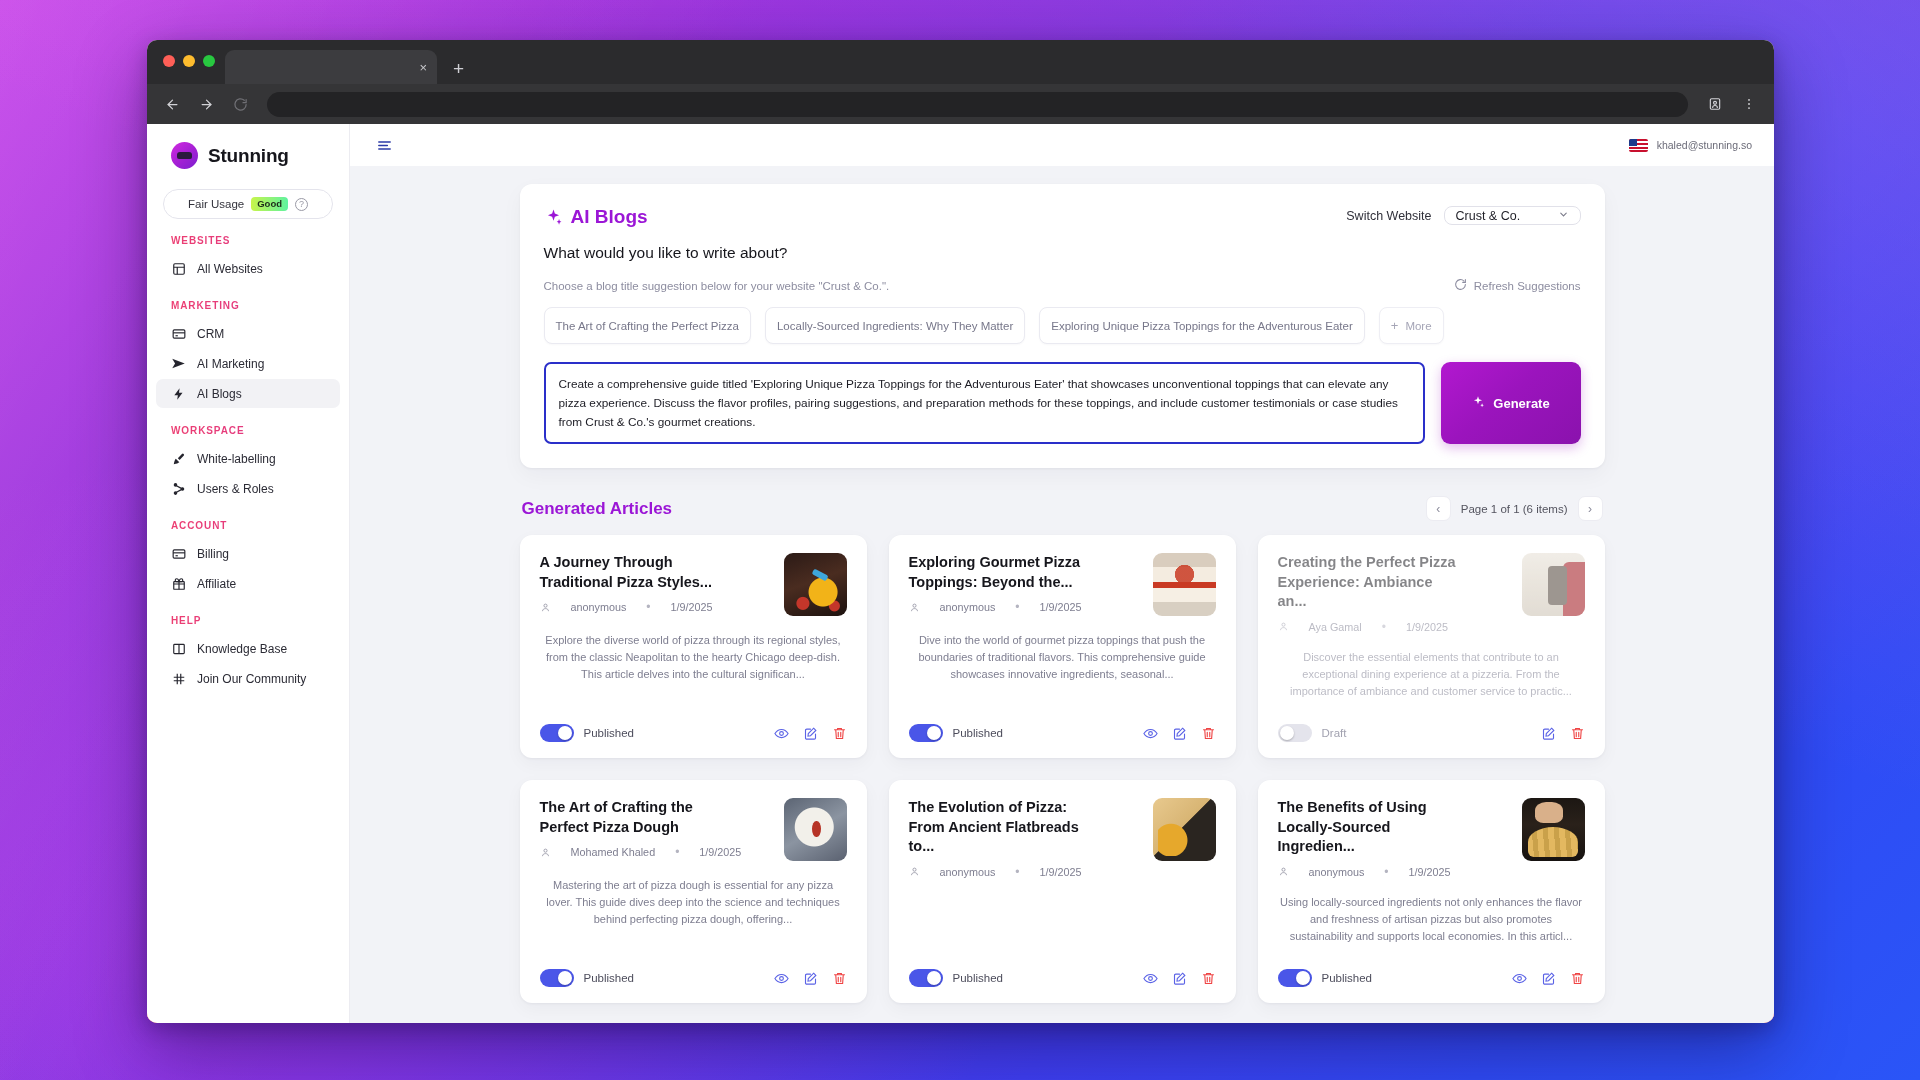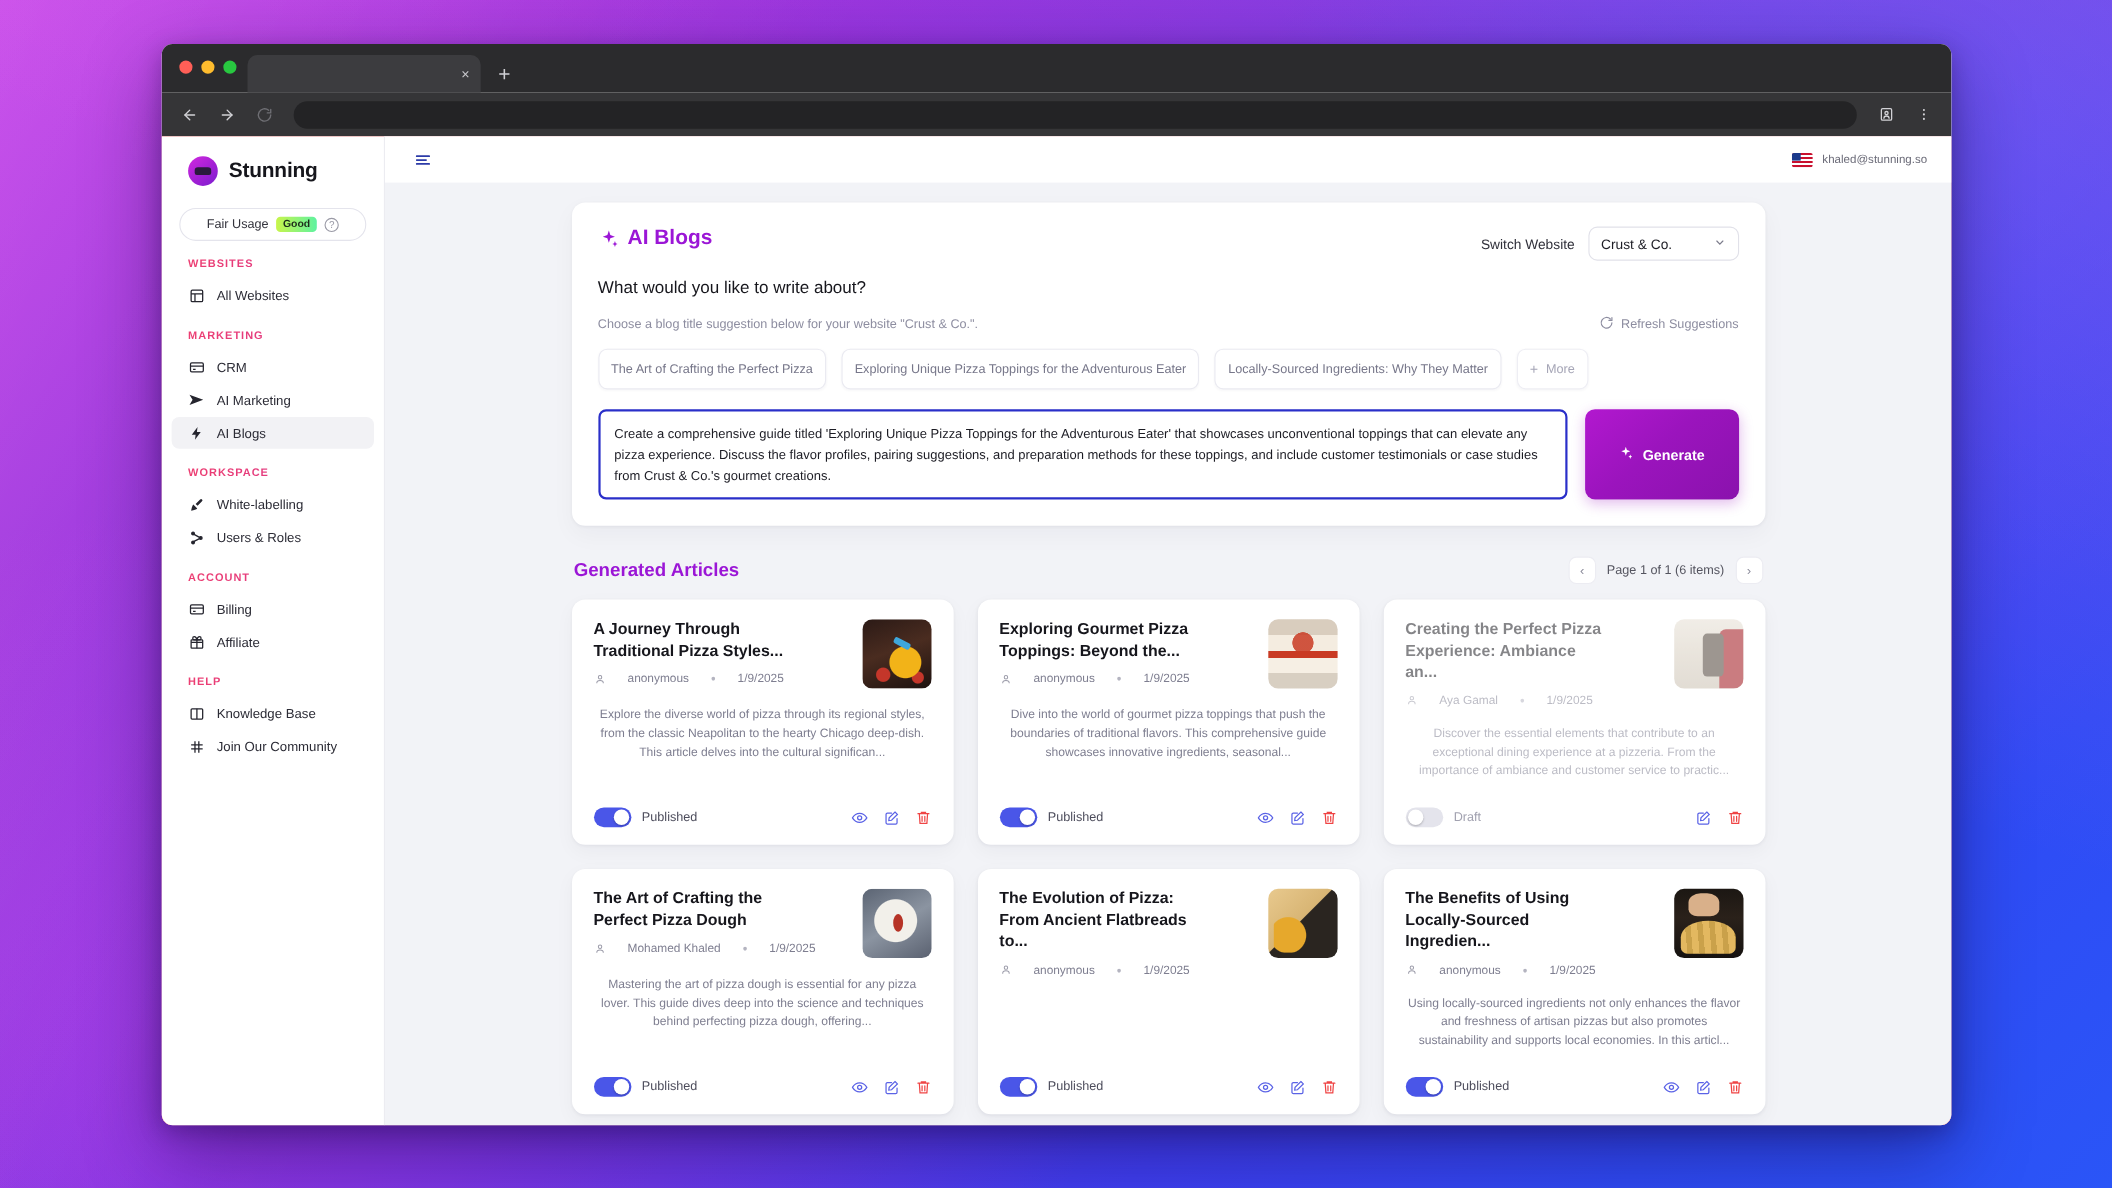--- a/index.html
+++ b/index.html
@@ -305,21 +305,21 @@
   }
   .sparkle { color: #9b16d6; display: flex; }
   .switch-web {
     display: flex;
     align-items: center;
     gap: 12px;
   }
   .switch-label { font-size: 12.5px; color: #30303a; }
   .select-box {
     width: 137px;
-    height: 31px;
+    height: 19px;
     border: 1px solid #e1e1e9;
     border-radius: 8px;
     background: #fff;
     display: flex;
     align-items: center;
     justify-content: space-between;
     padding: 0 11px;
     font-size: 12.5px;
     color: #1e1e26;
     cursor: pointer;
@@ -789,22 +789,22 @@
                         <path d="M21 12a9 9 0 1 1-2.6-6.4"></path>
                         <path d="M21 3v5h-5"></path>
                       </svg>
                   </span>
                   <span>Refresh Suggestions</span>
                 </span>
               </div>
 
               <div class="chips">
                 <div class="chip">The Art of Crafting the Perfect Pizza</div>
+                <div class="chip">Locally-Sourced Ingredients: Why They Matter</div>
                 <div class="chip">Exploring Unique Pizza Toppings for the Adventurous Eater</div>
-                <div class="chip">Locally-Sourced Ingredients: Why They Matter</div>
                 <div class="chip more">
                   <span class="plus">+</span>
                   <span>More</span>
                 </div>
               </div>
 
               <div class="prompt-row">
                 <textarea class="prompt-box" placeholder="What would you like to write about?" style="">Create a comprehensive guide titled 'Exploring Unique Pizza Toppings for the Adventurous Eater' that showcases unconventional toppings that can elevate any pizza experience. Discuss the flavor profiles, pairing suggestions, and preparation methods for these toppings, and include customer testimonials or case studies from Crust &amp; Co.'s gourmet creations.</textarea>
                 <button class="gen-btn">
                   <span>

